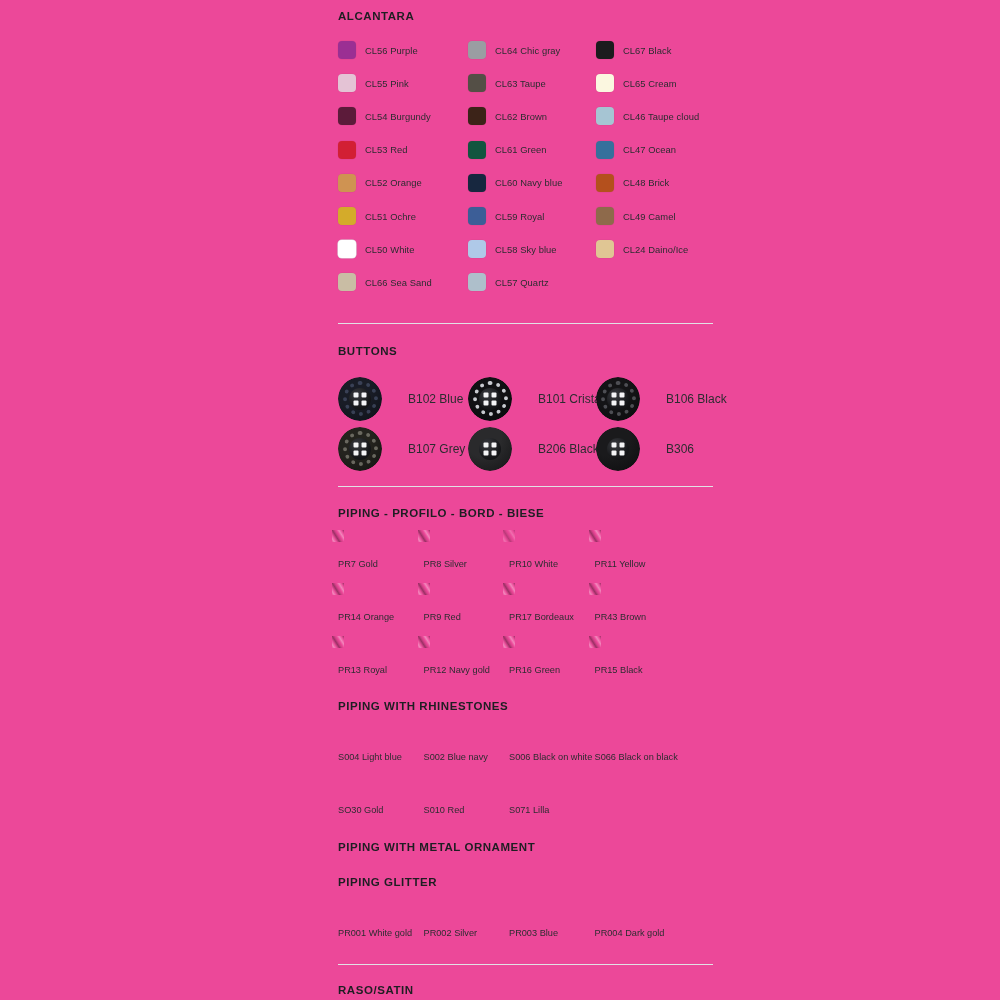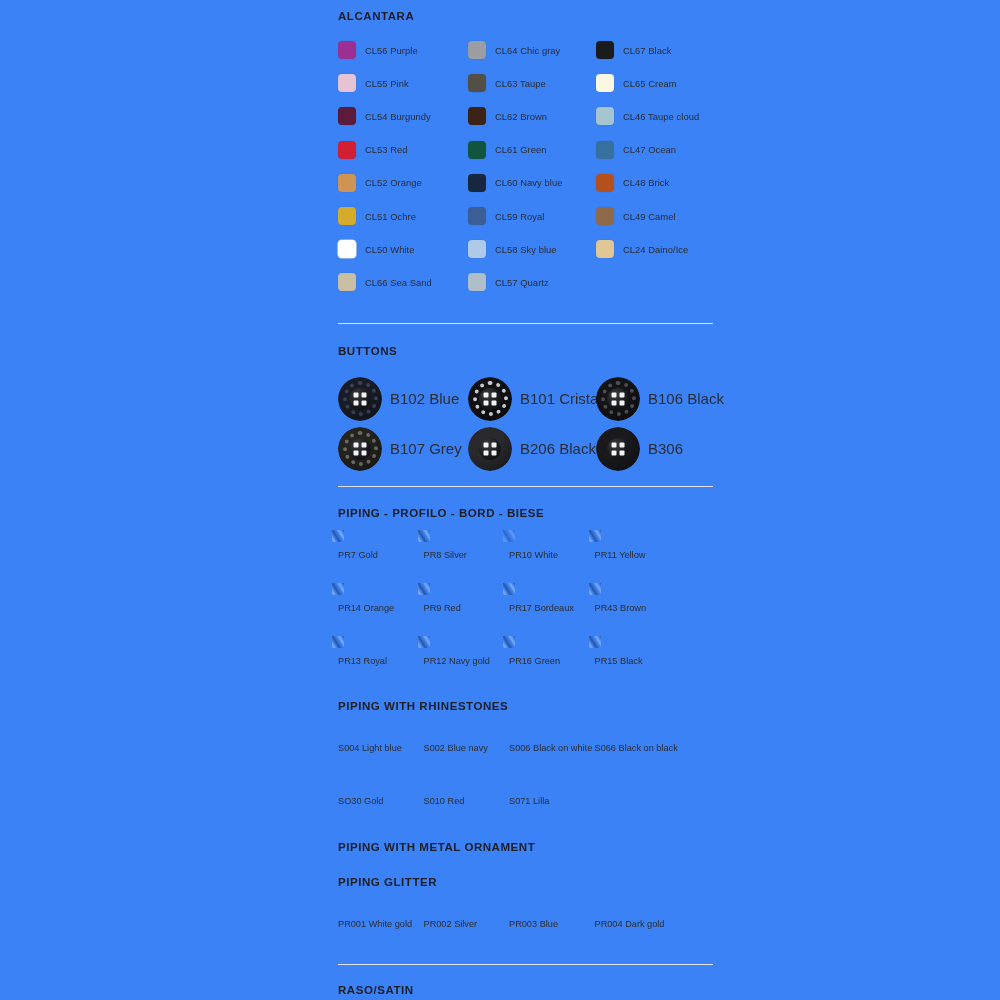--- a/index.html
+++ b/index.html
@@ -109,42 +109,42 @@
     grid-template-columns: 1fr 1fr;
     grid-template-rows: 1fr 1fr;
     gap: 3px;
   }
   .btn-img .holes i {
     display: block;
     background: #f4f4f6;
     border-radius: 1px;
   }
   .btn-lb {
-    margin-left: 8px;
-    font-size: 15px;
+    margin-left: 26px;
+    font-size: 12px;
     color: #2c2c30;
     white-space: nowrap;
     text-align: right;
   }
 
   
   .pipe-grid {
     display: grid;
     grid-template-columns: 85.5px 85.5px 85.5px 85.5px;
     row-gap: 0px;
   }
   .pipe-cell { height: 53px; }
   .pipe-cell.r2 { height: 52px; }
   .pipe-sw {
     width: 68px; height: 20px;
     position: relative;
     overflow: hidden;
   }
   .pipe-lb {
-    margin-top: 14px;
+    margin-top: 23px;
     font-size: 9.2px;
     color: #2c2c30;
     white-space: nowrap;
   }
   
   .tw {
     position: absolute; inset: 0;
   }
   .tw::after {
     content: "";
@@ -198,21 +198,21 @@
     background-image:
       radial-gradient(circle at 1.5px 1.5px, rgba(255,255,255,0.55) 0.9px, transparent 1.3px),
       radial-gradient(circle at 3px 4px, rgba(0,0,0,0.45) 0.9px, transparent 1.3px),
       radial-gradient(circle at 5px 1px, rgba(255,255,255,0.3) 0.7px, transparent 1.1px);
     background-size: 5px 5px, 6px 6px, 4px 4px;
   }
 </style>
 </head>
 <body style="background: rgb(240, 239, 241);">
 
-<div id="page" style="background: #3b82f6;">
+<div id="page" style="background: #ec4899;">
   <div class="catalog">
 
     <div style="height:10px"></div>
     <div class="sec-title">ALCANTARA</div>
     <div style="height:15px"></div>
     <div class="alc-grid">
 
       <div class="alc-cell">
           <span class="alc-sw" style="background: rgb(155, 47, 147);"></span>
           <span class="alc-lb">CL56 Purple</span>

